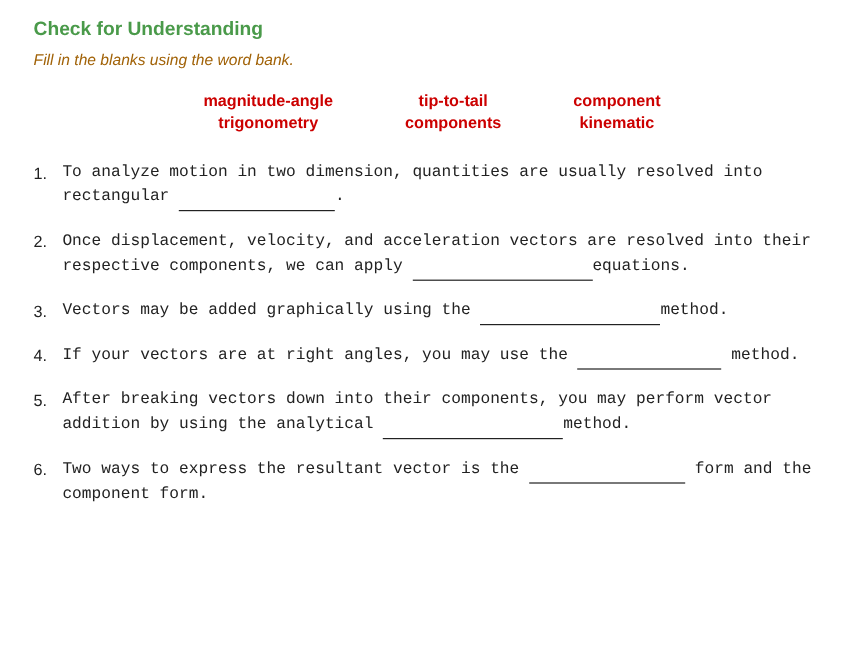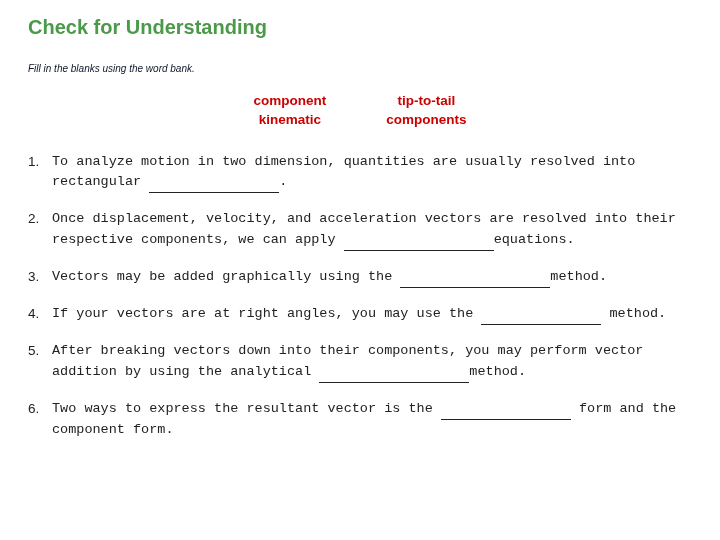--- a/index.html
+++ b/index.html
@@ -14,30 +14,30 @@
       background: #ffffff;
       font-family: Arial, sans-serif;
       font-size: 14px;
       color: #222;
       padding: 16px 28px;
       overflow: hidden;
     }
 
     .title {
       color: #4a9a4a;
-      font-size: 20px;
+      font-size: 16px;
       font-weight: bold;
-      margin-bottom: 24px;
+      margin-bottom: 8px;
     }
 
     .subtitle {
       font-style: italic;
-      font-size: 10px;
+      font-size: 13px;
       margin-bottom: 18px;
-      color: #0f172a;
+      color: #a16207;
     }
 
     .word-bank {
       display: flex;
       justify-content: center;
       gap: 60px;
       margin-bottom: 22px;
     }
 
     .word-bank-item {
@@ -76,26 +76,30 @@
     }
   </style>
 </head>
 <body>
 
 <div class="title">Check for Understanding</div>
 <div class="subtitle">Fill in the blanks using the word bank.</div>
 
 <div class="word-bank">
   <div class="word-bank-item">
-    <span>component</span><br>
-    <span>kinematic</span>
+    <span>magnitude-angle</span><br>
+    <span>trigonometry</span>
   </div>
   <div class="word-bank-item">
     <span>tip-to-tail</span><br>
     <span>components</span>
+  </div>
+  <div class="word-bank-item">
+    <span>component</span><br>
+    <span>kinematic</span>
   </div>
 </div>
 
 <ol class="questions">
 
   <li class="question-item">
     <span class="question-number">1.</span>
     <span class="question-text">
       To analyze motion in two dimension, quantities are usually resolved into rectangular <span class="blank" style="min-width:130px;">&nbsp;</span>.
     </span>

